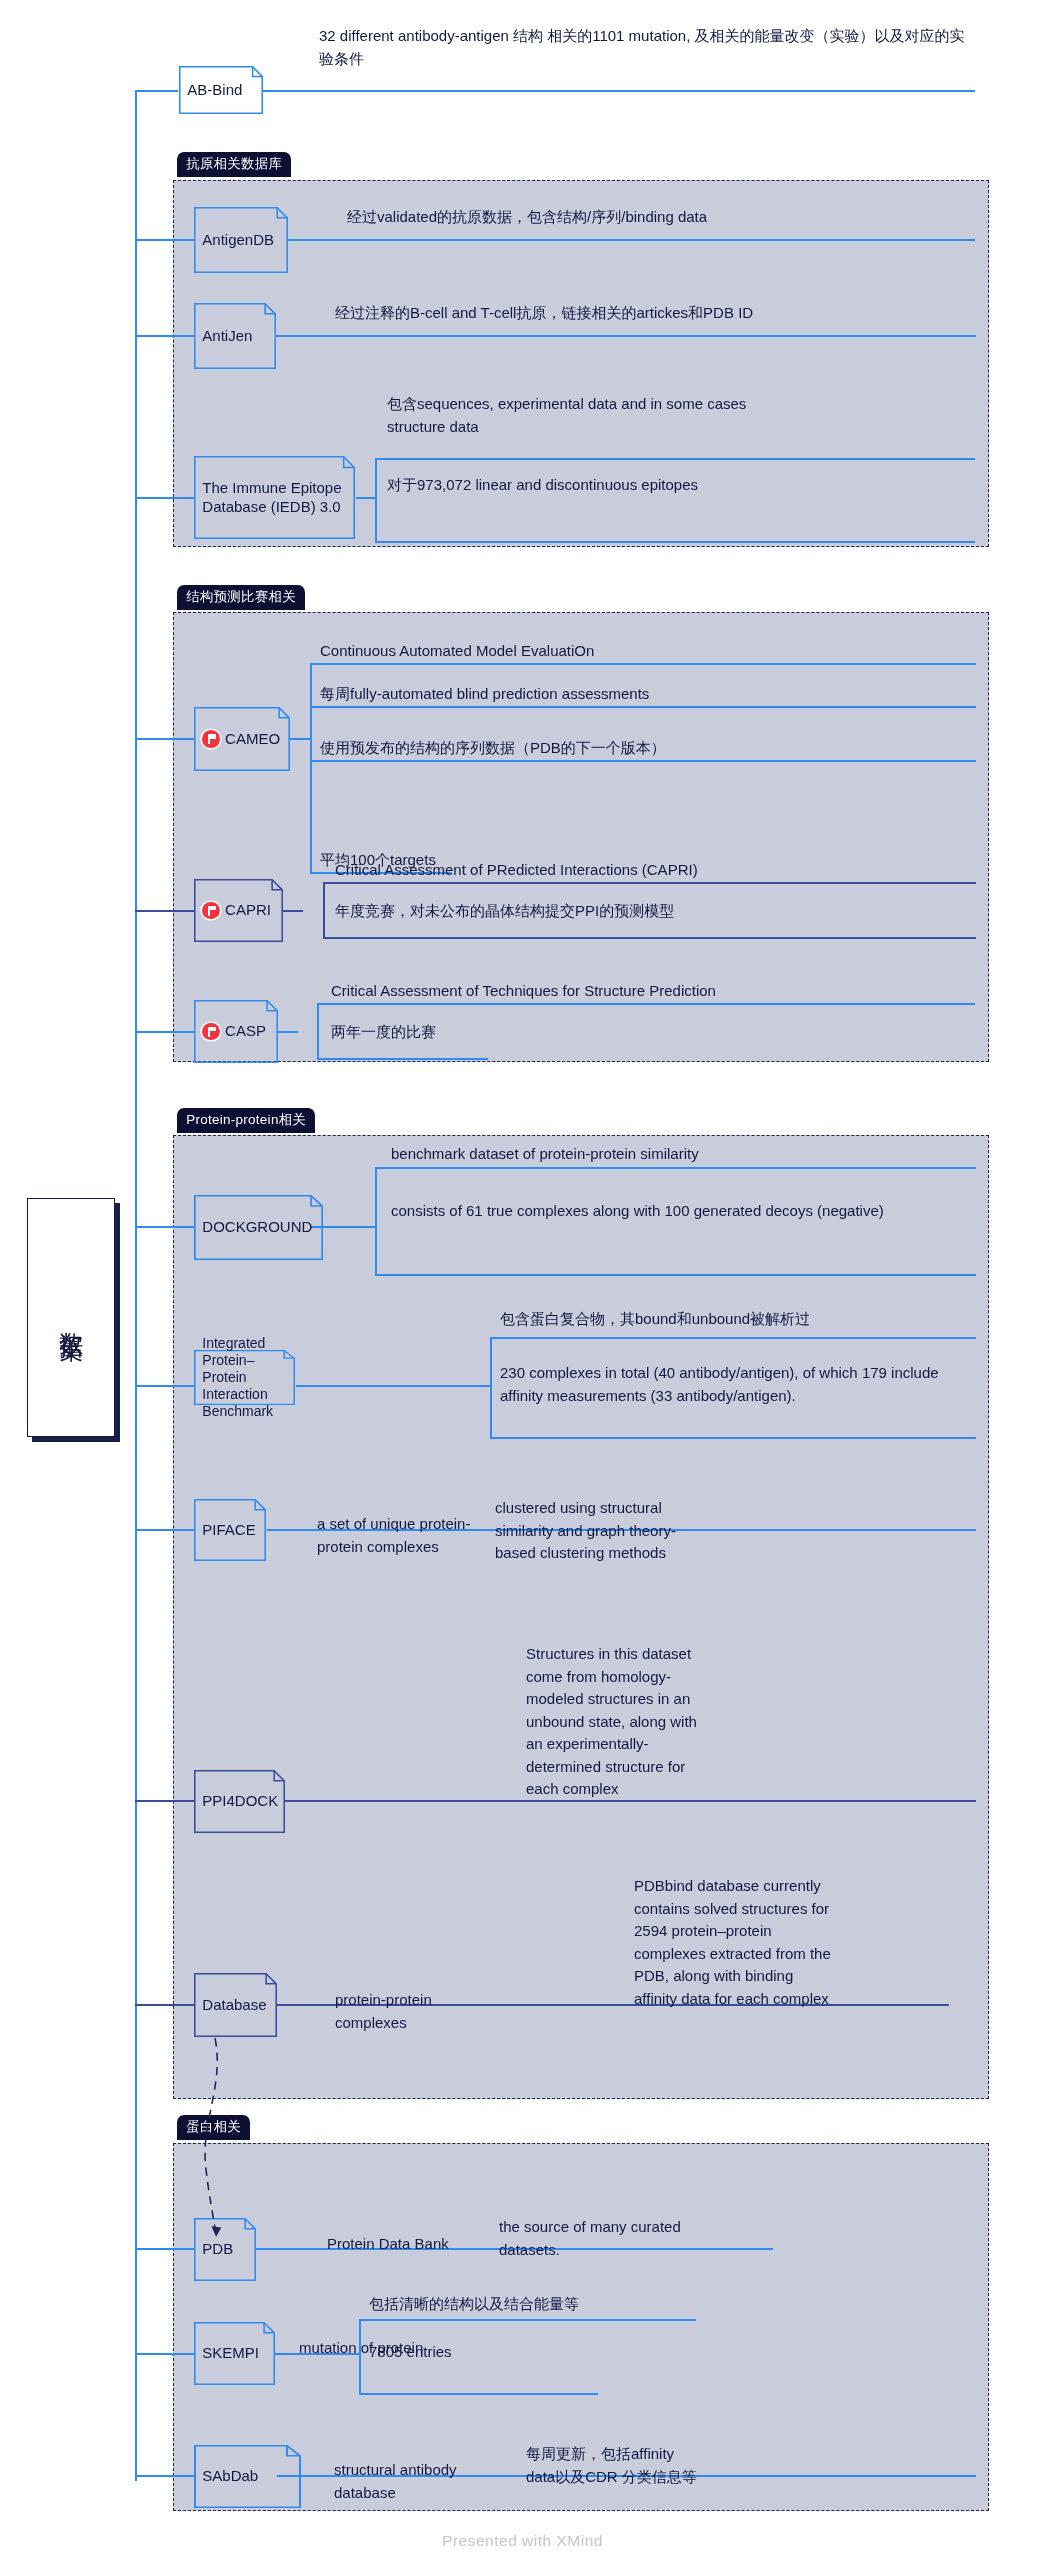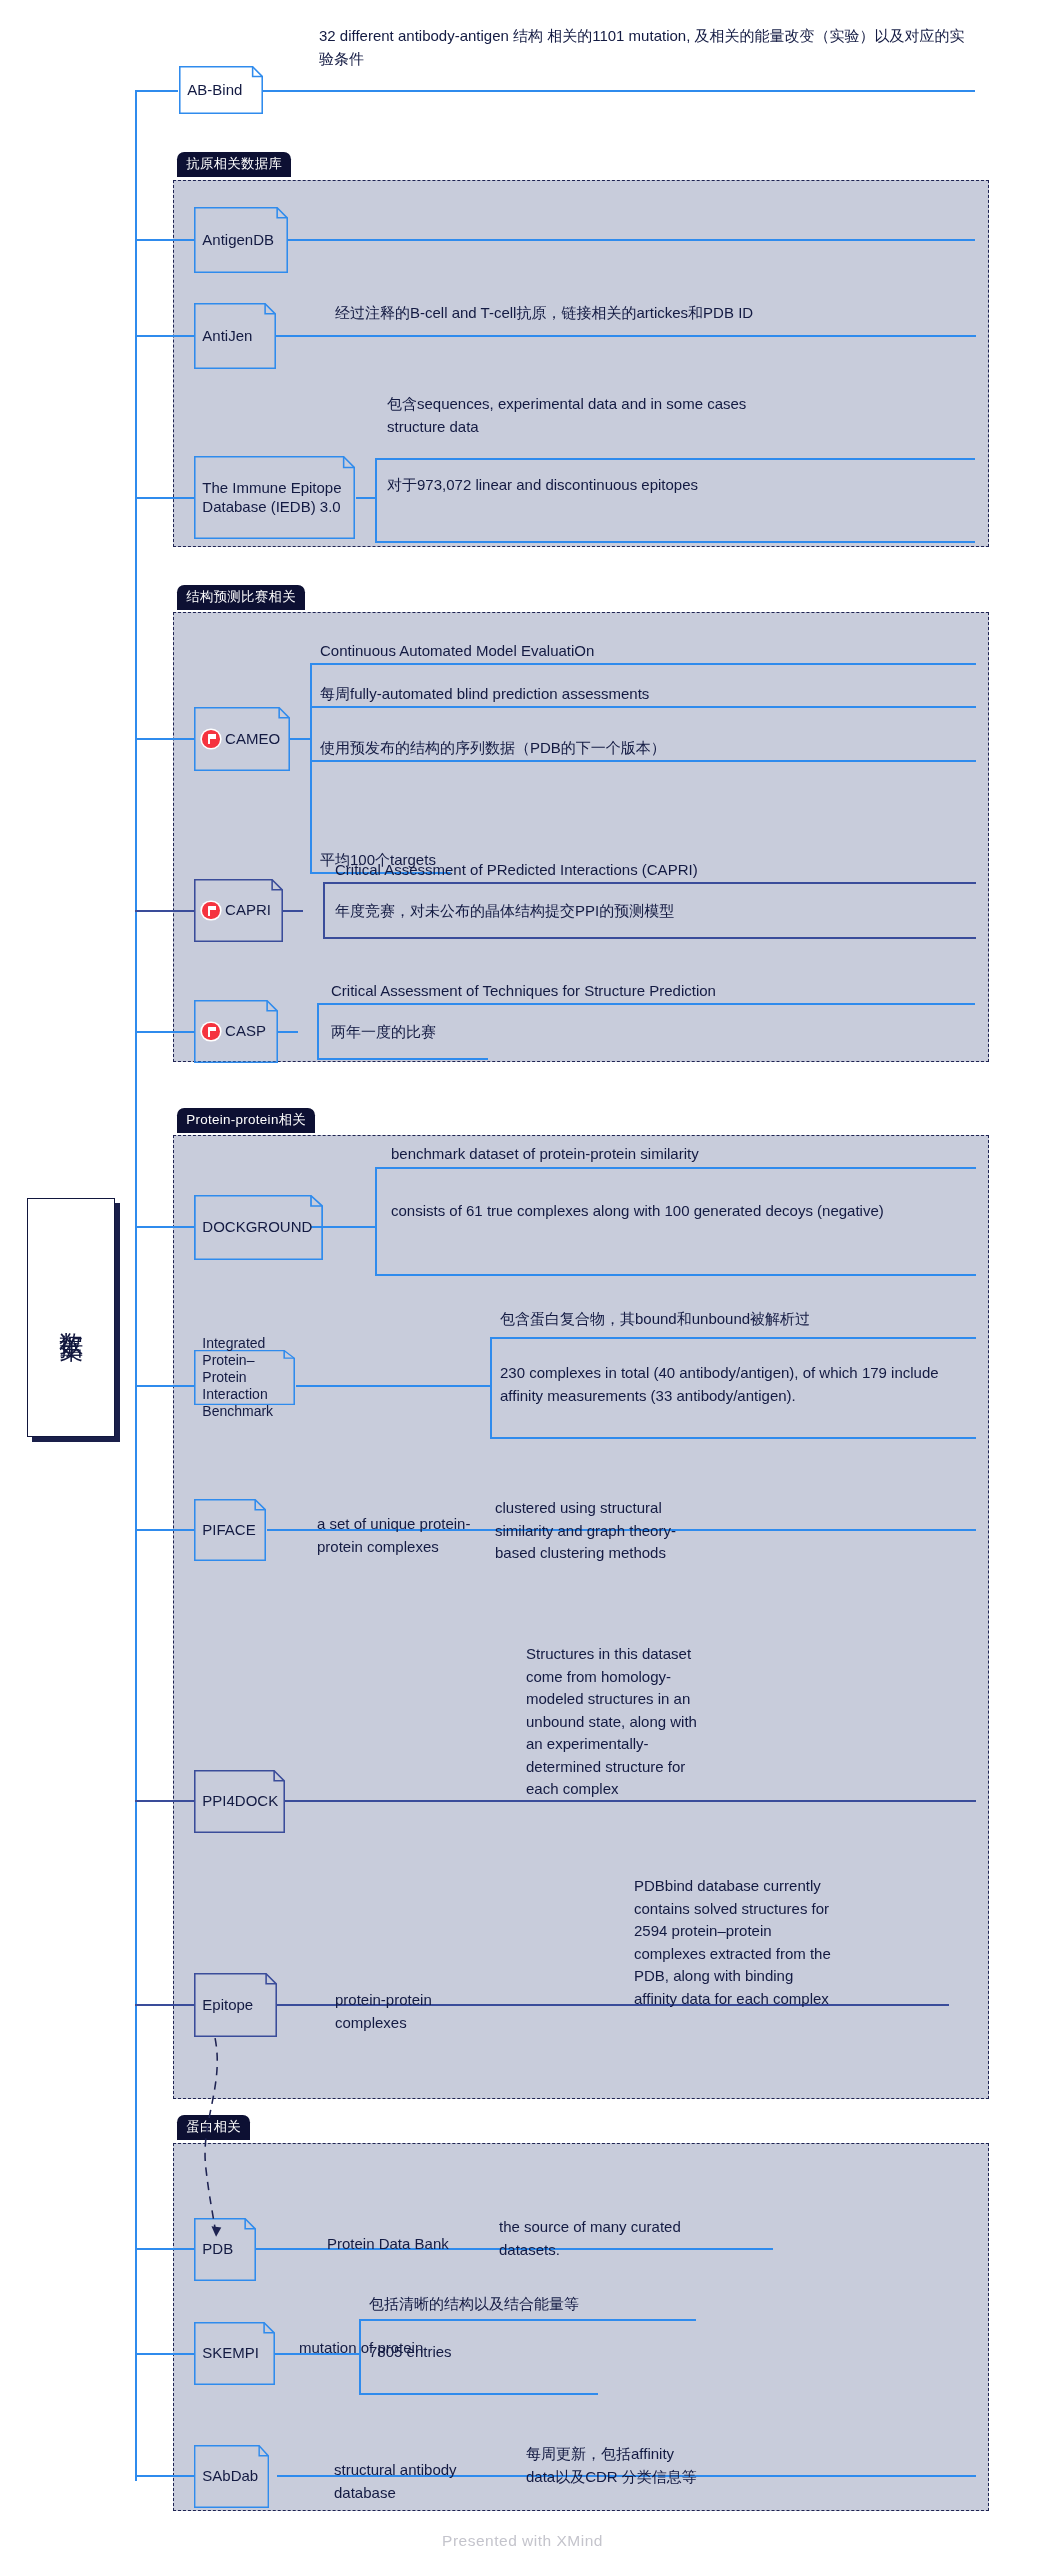--- a/index.html
+++ b/index.html
@@ -201,20 +201,21 @@
   <div class="node tint" style="left:194px;top:207px;width:94px;height:66px;">
     <svg class="fold-svg" viewBox="0 0 182 128" preserveAspectRatio="none">
       <path class="body" d="M1.5 1.5 H161 L180.5 21 V126.5 H1.5 Z" fill="none" stroke="#2f8bed" stroke-width="3"></path>
       <path d="M161 1.5 V21 H180.5" fill="none" stroke="#2f8bed" stroke-width="3"></path>
     </svg>
     <div class="nbox">
       <span class="nlabel">AntigenDB</span>
     </div>
   </div>
   <div class="ln h" style="left:288px;top:239px;width:687px;height:1.6px;"></div>
+  <div class="txt" style="left:347px;top:206px;width:628px;">经过validated的抗原数据，包含结构/序列/binding data</div>
 
   <div class="ln h" style="left:135px;top:335px;width:59px;height:1.6px;"></div>
   <div class="node tint" style="left:194px;top:303px;width:82px;height:66px;">
     <svg class="fold-svg" viewBox="0 0 158 128" preserveAspectRatio="none">
       <path class="body" d="M1.5 1.5 H137 L156.5 21 V126.5 H1.5 Z" fill="none" stroke="#2f8bed" stroke-width="3"></path>
       <path d="M137 1.5 V21 H156.5" fill="none" stroke="#2f8bed" stroke-width="3"></path>
     </svg>
     <div class="nbox">
       <span class="nlabel">AntiJen</span>
     </div>
@@ -366,21 +367,21 @@
   <div class="ln h dk" style="left:285px;top:1800px;width:691px;height:1.6px;"></div>
   <div class="txt" style="left:526px;top:1643px;width:186px;">Structures in this dataset come from homology-modeled structures in an unbound state, along with an experimentally-determined structure for each complex</div>
 
   <div class="ln h dk" style="left:135px;top:2004px;width:59px;height:1.6px;"></div>
   <div class="node tint" style="left:194px;top:1973px;width:83px;height:64px;">
     <svg class="fold-svg" viewBox="0 0 160 124" preserveAspectRatio="none">
       <path class="body" d="M1.5 1.5 H139 L158.5 21 V122.5 H1.5 Z" fill="none" stroke="#3a4c9a" stroke-width="3"></path>
       <path d="M139 1.5 V21 H158.5" fill="none" stroke="#3a4c9a" stroke-width="3"></path>
     </svg>
     <div class="nbox">
-      <span class="nlabel">Epitope</span>
+      <span class="nlabel">Database</span>
     </div>
   </div>
   <div class="ln h dk" style="left:277px;top:2004px;width:672px;height:1.6px;"></div>
   <div class="txt" style="left:335px;top:1989px;width:171px;">protein-protein complexes</div>
   <div class="txt" style="left:634px;top:1875px;width:202px;">PDBbind database currently contains solved structures for 2594 protein–protein complexes extracted from the PDB, along with binding affinity data for each complex</div>
 
   <div class="boundary" style="left:173px;top:2143px;width:816px;height:368px;"></div>
   <div class="boundary-label" style="left:177px;top:2115px;">蛋白相关</div>
 
   <svg class="rel" style="left:186px;top:2034px;width:114px;height:212px;" viewBox="0 0 220 410">
@@ -414,21 +415,21 @@
   </div>
   <div class="ln h" style="left:275px;top:2353px;width:84px;height:1.6px;"></div>
   <div class="ln v" style="left:359px;top:2319px;width:1.6px;height:76px;"></div>
   <div class="ln h" style="left:359px;top:2319px;width:337px;height:1.6px;"></div>
   <div class="ln h" style="left:359px;top:2393px;width:239px;height:1.6px;"></div>
   <div class="txt" style="left:268px;top:2337px;width:171px;margin-left:31px;">mutation of protein</div>
   <div class="txt" style="left:369px;top:2293px;width:331px;">包括清晰的结构以及结合能量等</div>
   <div class="txt" style="left:369px;top:2341px;width:331px;">7805 entries</div>
 
   <div class="ln h" style="left:135px;top:2475px;width:59px;height:1.6px;"></div>
-  <div class="node tint" style="left:194px;top:2445px;width:75px;height:63px;">
+  <div class="node tint" style="left:194px;top:2445px;width:107px;height:63px;">
     <svg class="fold-svg" viewBox="0 0 160 122" preserveAspectRatio="none">
       <path class="body" d="M1.5 1.5 H139 L158.5 21 V120.5 H1.5 Z" fill="none" stroke="#2f8bed" stroke-width="3"></path>
       <path d="M139 1.5 V21 H158.5" fill="none" stroke="#2f8bed" stroke-width="3"></path>
     </svg>
     <div class="nbox">
       <span class="nlabel">SAbDab</span>
     </div>
   </div>
   <div class="ln h" style="left:277px;top:2475px;width:699px;height:1.6px;"></div>
   <div class="txt" style="left:334px;top:2459px;width:176px;">structural antibody database</div>

